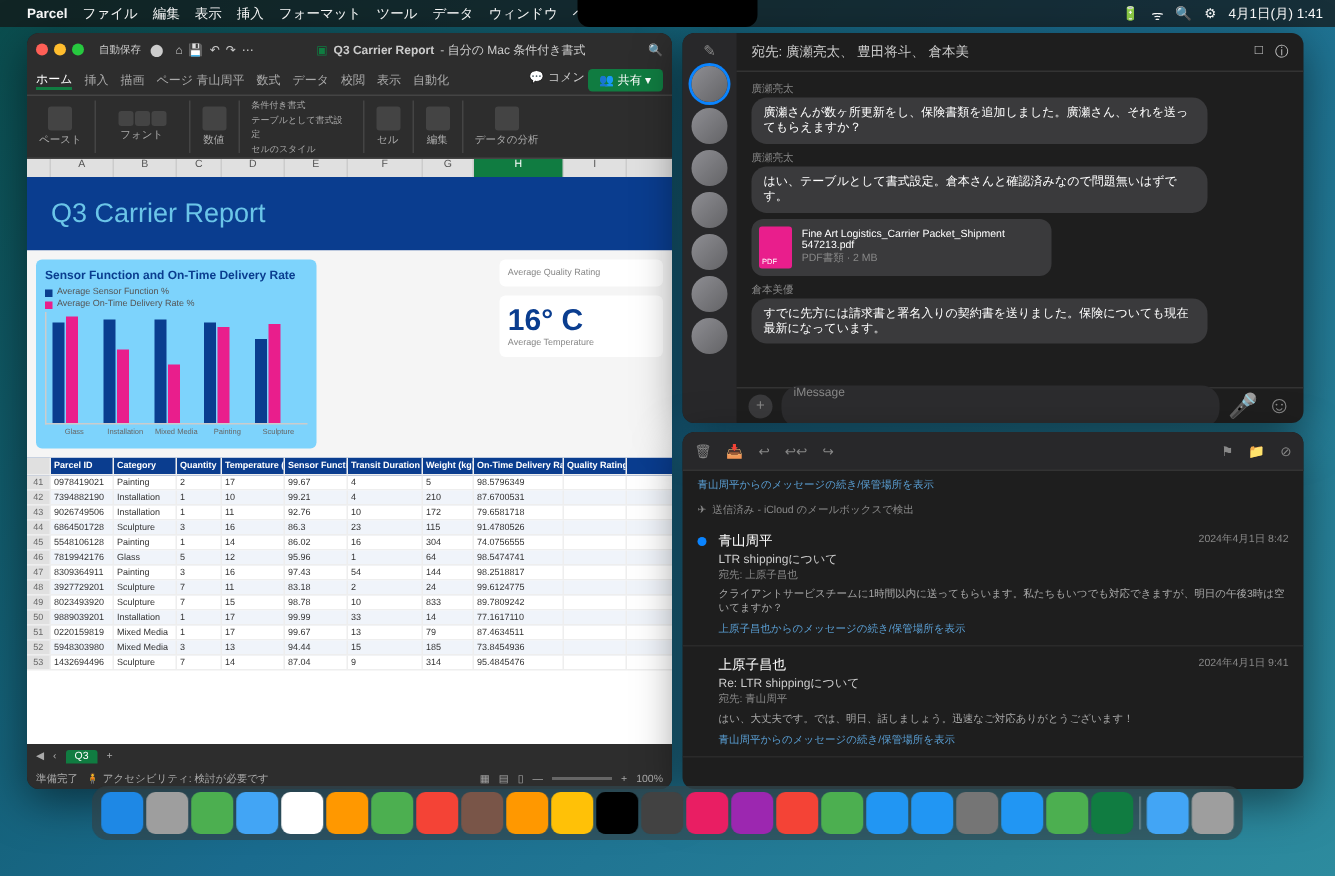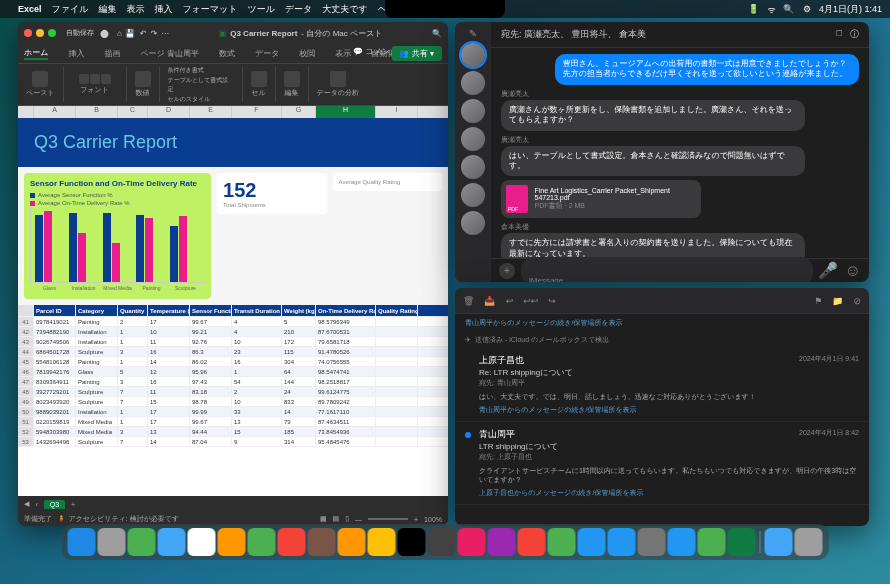--- a/index.html
+++ b/index.html
@@ -17,40 +17,40 @@
 
 .desktop { position: relative; height: 546px; }
 
 
 .excel-window { position: absolute; top: 4px; left: 18px; width: 430px; height: 504px; background: #1e1e1e; border-radius: 8px; overflow: hidden; display: flex; flex-direction: column; box-shadow: 0 8px 30px rgba(0,0,0,0.5); }
 .excel-titlebar { height: 22px; background: #2d2d2d; display: flex; align-items: center; padding: 0 6px; gap: 4px; font-size: 8px; color: #ccc; }
 .traffic { display: flex; gap: 4px; }
 .traffic span { width: 8px; height: 8px; border-radius: 50%; display: inline-block; }
 .tr-red { background: #ff5f56; } .tr-yellow { background: #ffbd2e; } .tr-green { background: #27c93f; }
 .excel-titlebar-center { flex: 1; text-align: center; display: flex; align-items: center; justify-content: center; gap: 4px; }
-.excel-tabs { height: 20px; background: #2d2d2d; display: flex; padding: 0 6px; gap: 20px; font-size: 8px; color: #aaa; align-items: center; border-bottom: 1px solid #444; }
+.excel-tabs { height: 20px; background: #2d2d2d; display: flex; padding: 0 6px; gap: 8px; font-size: 8px; color: #aaa; align-items: center; border-bottom: 1px solid #444; }
 .excel-tab.active { color: #fff; border-bottom: 2px solid #107c41; }
 .excel-ribbon { height: 42px; background: #2d2d2d; display: flex; padding: 3px 6px; gap: 6px; font-size: 7px; color: #aaa; border-bottom: 1px solid #444; }
 .ribbon-group { display: flex; flex-direction: column; align-items: center; justify-content: center; gap: 1px; padding: 0 2px; }
 .ribbon-ico { width: 16px; height: 16px; background: #444; border-radius: 2px; }
 .ribbon-sep { width: 1px; background: #444; }
 .excel-share { position: absolute; right: 6px; top: 24px; background: #107c41; color: #fff; padding: 2px 8px; border-radius: 3px; font-size: 8px; }
 .excel-comment { position: absolute; right: 50px; top: 24px; color: #ccc; font-size: 8px; }
 .formula-bar { height: 16px; background: #262626; display: flex; align-items: center; padding: 0 4px; font-size: 8px; color: #ccc; border-bottom: 1px solid #444; }
 .cell-ref { width: 40px; border-right: 1px solid #444; padding: 0 4px; }
 
 
 .excel-content { flex: 1; background: #fff; overflow: hidden; position: relative; display: flex; flex-direction: column; }
 .col-headers { height: 12px; background: #e0e0e0; display: flex; font-size: 7px; color: #555; }
 .col-h { border-right: 1px solid #ccc; text-align: center; flex-shrink: 0; }
 .report-hero { background: #0a3d8f; color: #fff; padding: 14px 16px; }
 .report-title { font-size: 22px; font-weight: 800; letter-spacing: -0.5px; }
 .report-subtitle { font-size: 18px; font-weight: 400; color: #6bc5e8; }
 .dashboard { display: flex; gap: 6px; padding: 6px; background: #f5f5f5; }
-.chart-card { background: #bef264; border-radius: 4px; padding: 6px; flex: 1.6; }
+.chart-card { background: #7dd3fc; border-radius: 4px; padding: 6px; flex: 1.6; }
 .chart-title { font-size: 8px; font-weight: 600; color: #0a3d8f; margin-bottom: 4px; }
 .legend { font-size: 6px; color: #555; margin-bottom: 2px; display: flex; align-items: center; gap: 3px; }
 .leg-sq { width: 5px; height: 5px; display: inline-block; }
 .bar-chart { display: flex; align-items: flex-end; height: 75px; gap: 3px; border-left: 1px solid #ccc; border-bottom: 1px solid #ccc; padding: 0 4px; position: relative; }
 .bar-group { display: flex; gap: 1px; align-items: flex-end; flex: 1; }
 .bar { width: 8px; }
 .x-labels { display: flex; gap: 3px; font-size: 5px; color: #666; padding: 2px 4px; }
 .x-lab { flex: 1; text-align: center; }
 .kpi-col { display: flex; flex-direction: column; gap: 6px; flex: 1; }
 .kpi { background: #fff; border-radius: 4px; padding: 6px; }
@@ -79,21 +79,21 @@
 .msg-main { flex: 1; display: flex; flex-direction: column; }
 .msg-header { height: 26px; display: flex; align-items: center; padding: 0 10px; font-size: 9px; color: #ccc; border-bottom: 1px solid #333; justify-content: space-between; }
 .msg-thread { flex: 1; padding: 6px 10px; overflow: hidden; font-size: 8px; }
 .msg-bubble { background: #3a3a3c; color: #fff; padding: 5px 8px; border-radius: 10px; margin-bottom: 4px; max-width: 85%; line-height: 1.3; }
 .msg-bubble.sent { background: #0a84ff; margin-left: auto; }
 .msg-sender { font-size: 7px; color: #888; margin-bottom: 1px; }
 .msg-file { background: #3a3a3c; border-radius: 8px; padding: 5px; display: flex; gap: 6px; align-items: center; max-width: 200px; margin-bottom: 4px; }
 .file-ico { width: 24px; height: 28px; background: #e91e8c; border-radius: 2px; position: relative; }
 .file-ico::after { content: "PDF"; position: absolute; bottom: 1px; left: 2px; font-size: 5px; color: #fff; }
 .msg-input { height: 24px; border-top: 1px solid #333; display: flex; align-items: center; padding: 0 8px; gap: 6px; }
-.msg-input-field { flex: 1; background: #2c2c2e; border-radius: 12px; height: 28px; padding: 0 8px; font-size: 8px; color: #888; display: flex; align-items: flex-end; }
+.msg-input-field { flex: 1; background: #2c2c2e; border-radius: 12px; height: 28px; padding: 0 8px; font-size: 8px; color: #888; display: flex; align-items: flex-start; }
 .plus-btn { width: 16px; height: 16px; border-radius: 50%; background: #3a3a3c; color: #888; display: flex; align-items: center; justify-content: center; font-size: 10px; }
 
 
 .mail-window { position: absolute; top: 270px; left: 455px; width: 414px; height: 238px; background: #1e1e1e; border-radius: 8px; overflow: hidden; display: flex; flex-direction: column; box-shadow: 0 8px 30px rgba(0,0,0,0.5); }
 .mail-toolbar { height: 26px; background: #28282a; display: flex; align-items: center; padding: 0 8px; gap: 10px; color: #888; font-size: 9px; border-bottom: 1px solid #333; justify-content: space-between; }
 .mail-tb-left, .mail-tb-right { display: flex; gap: 10px; }
 .mail-link { font-size: 7px; color: #5a9fd4; padding: 4px 10px; }
 .mail-list { flex: 1; overflow: hidden; }
 .mail-section { font-size: 7px; color: #888; padding: 3px 10px; display: flex; align-items: center; gap: 4px; }
 .mail-item { padding: 6px 10px 6px 24px; border-bottom: 1px solid #2a2a2a; position: relative; }
@@ -110,29 +110,29 @@
 .dock-sep { width: 1px; height: 22px; background: rgba(255,255,255,0.3); margin: 0 2px; }
 </style>
 </head>
 <body>
 
 <div class="notch"></div>
 
 <div class="menubar">
   <div class="menubar-left">
     <span class="apple-logo"></span>
-    <b>Excel</b>
+    <b>Parcel</b>
     <span>ファイル</span>
     <span>編集</span>
     <span>表示</span>
     <span>挿入</span>
     <span>フォーマット</span>
     <span>ツール</span>
     <span>データ</span>
-    <span>大丈夫です</span>
+    <span>ウィンドウ</span>
     <span>ヘルプ</span>
   </div>
   <div class="menubar-right">
     <span>🔋</span>
     <span>ᯤ</span>
     <span>🔍</span>
     <span>⚙</span>
     <span>4月1日(月) 1:41</span>
   </div>
 </div>
@@ -149,21 +149,21 @@
     <span style="margin-left:6px;font-size:7px">自動保存</span>
     <span style="margin-left:2px">⬤</span>
     <span style="margin-left:4px">⌂</span>
     <span>💾</span>
     <span>↶</span>
     <span>↷</span>
     <span>⋯</span>
     <div class="excel-titlebar-center">
       <span style="color:#107c41">▣</span>
       <b>Q3 Carrier Report</b>
-      <span>- 自分の Mac ペースト</span>
+      <span>- 自分の Mac 条件付き書式</span>
     </div>
     <span>🔍</span>
   </div>
 
   <div class="excel-tabs">
     <span class="excel-tab active">ホーム</span>
     <span class="excel-tab">挿入</span>
     <span class="excel-tab">描画</span>
     <span class="excel-tab">ページ 青山周平</span>
     <span class="excel-tab">数式</span>
@@ -271,28 +271,28 @@
             </div>
         <div class="x-labels" id="xlabels">
               <div class="x-lab">Glass</div>
               <div class="x-lab">Installation</div>
               <div class="x-lab">Mixed Media</div>
               <div class="x-lab">Painting</div>
               <div class="x-lab">Sculpture</div>
             </div>
       </div>
       <div class="kpi-col">
-        <div class="kpi">
-              <div class="kpi-val">152</div>
-              <div class="kpi-lab">Total Shipments</div>
-            </div>
       </div>
       <div class="kpi-col">
         <div class="kpi">
               <div class="kpi-lab">Average Quality Rating</div>
+            </div>
+        <div class="kpi">
+              <div class="kpi-val">16° C</div>
+              <div class="kpi-lab">Average Temperature</div>
             </div>
       </div>
     </div>
 
     <div class="data-table" id="datatable">
           <div class="dt-row header">
             <div class="dt-cell row-num"></div>
             <div class="dt-cell" style="width:42px">Parcel ID</div>
             <div class="dt-cell" style="width:42px">Category</div>
             <div class="dt-cell" style="width:30px">Quantity</div>
@@ -495,21 +495,20 @@
   </div>
   <div class="msg-main">
     <div class="msg-header">
       <div><span>宛先:</span> <span>廣瀬亮太、 豊田将斗、 倉本美</span></div>
       <div style="display:flex;gap:8px">
         <span>□</span>
         <span>ⓘ</span>
       </div>
     </div>
     <div class="msg-thread" id="msgthread">
-          <div class="msg-bubble sent">豊田さん、ミュージアムへの出荷用の書類一式は用意できましたでしょうか？先方の担当者からできるだけ早くそれを送って欲しいという連絡が来ました。</div>
           <div class="msg-sender">廣瀬亮太</div>
           <div class="msg-bubble">廣瀬さんが数ヶ所更新をし、保険書類を追加しました。廣瀬さん、それを送ってもらえますか？</div>
           <div class="msg-sender">廣瀬亮太</div>
           <div class="msg-bubble">はい、テーブルとして書式設定。倉本さんと確認済みなので問題無いはずです。</div>
           <div class="msg-file">
             <div class="file-ico"></div>
             <div style="font-size:7px;color:#fff">
               <div>Fine Art Logistics_Carrier Packet_Shipment 547213.pdf</div>
               <div style="color:#888">PDF書類 · 2 MB</div>
             </div>
@@ -540,35 +539,35 @@
     <div class="mail-tb-right">
       <span>⚑</span>
       <span>📁</span>
       <span>⊘</span>
     </div>
   </div>
   <div class="mail-link">青山周平からのメッセージの続き/保管場所を表示</div>
   <div class="mail-section">✈ <span>送信済み - iCloud のメールボックスで検出</span></div>
   <div class="mail-list" id="maillist">
         <div class="mail-item">
-          <span class="mail-date">2024年4月1日 9:41</span>
-          <div class="mail-from">上原子昌也</div>
-          <div class="mail-subj">Re: LTR shippingについて</div>
-          <div class="mail-to">宛先: 青山周平</div>
-          <div class="mail-preview">はい、大丈夫です。では、明日、話しましょう。迅速なご対応ありがとうございます！</div>
-          <div class="mail-link" style="padding:4px 0 0 0">青山周平からのメッセージの続き/保管場所を表示</div>
-        </div>
-        <div class="mail-item">
           <div class="unread-dot"></div>
           <span class="mail-date">2024年4月1日 8:42</span>
           <div class="mail-from">青山周平</div>
           <div class="mail-subj">LTR shippingについて</div>
           <div class="mail-to">宛先: 上原子昌也</div>
           <div class="mail-preview">クライアントサービスチームに1時間以内に送ってもらいます。私たちもいつでも対応できますが、明日の午後3時は空いてますか？</div>
           <div class="mail-link" style="padding:4px 0 0 0">上原子昌也からのメッセージの続き/保管場所を表示</div>
+        </div>
+        <div class="mail-item">
+          <span class="mail-date">2024年4月1日 9:41</span>
+          <div class="mail-from">上原子昌也</div>
+          <div class="mail-subj">Re: LTR shippingについて</div>
+          <div class="mail-to">宛先: 青山周平</div>
+          <div class="mail-preview">はい、大丈夫です。では、明日、話しましょう。迅速なご対応ありがとうございます！</div>
+          <div class="mail-link" style="padding:4px 0 0 0">青山周平からのメッセージの続き/保管場所を表示</div>
         </div>
       </div>
 </div>
 
 <div class="dock" id="dock">
       <div class="dock-item" style="background: rgb(30, 136, 229);"></div>
       <div class="dock-item" style="background: rgb(158, 158, 158);"></div>
       <div class="dock-item" style="background: rgb(76, 175, 80);"></div>
       <div class="dock-item" style="background: rgb(66, 165, 245);"></div>
       <div class="dock-item" style="background: rgb(255, 255, 255);"></div>

